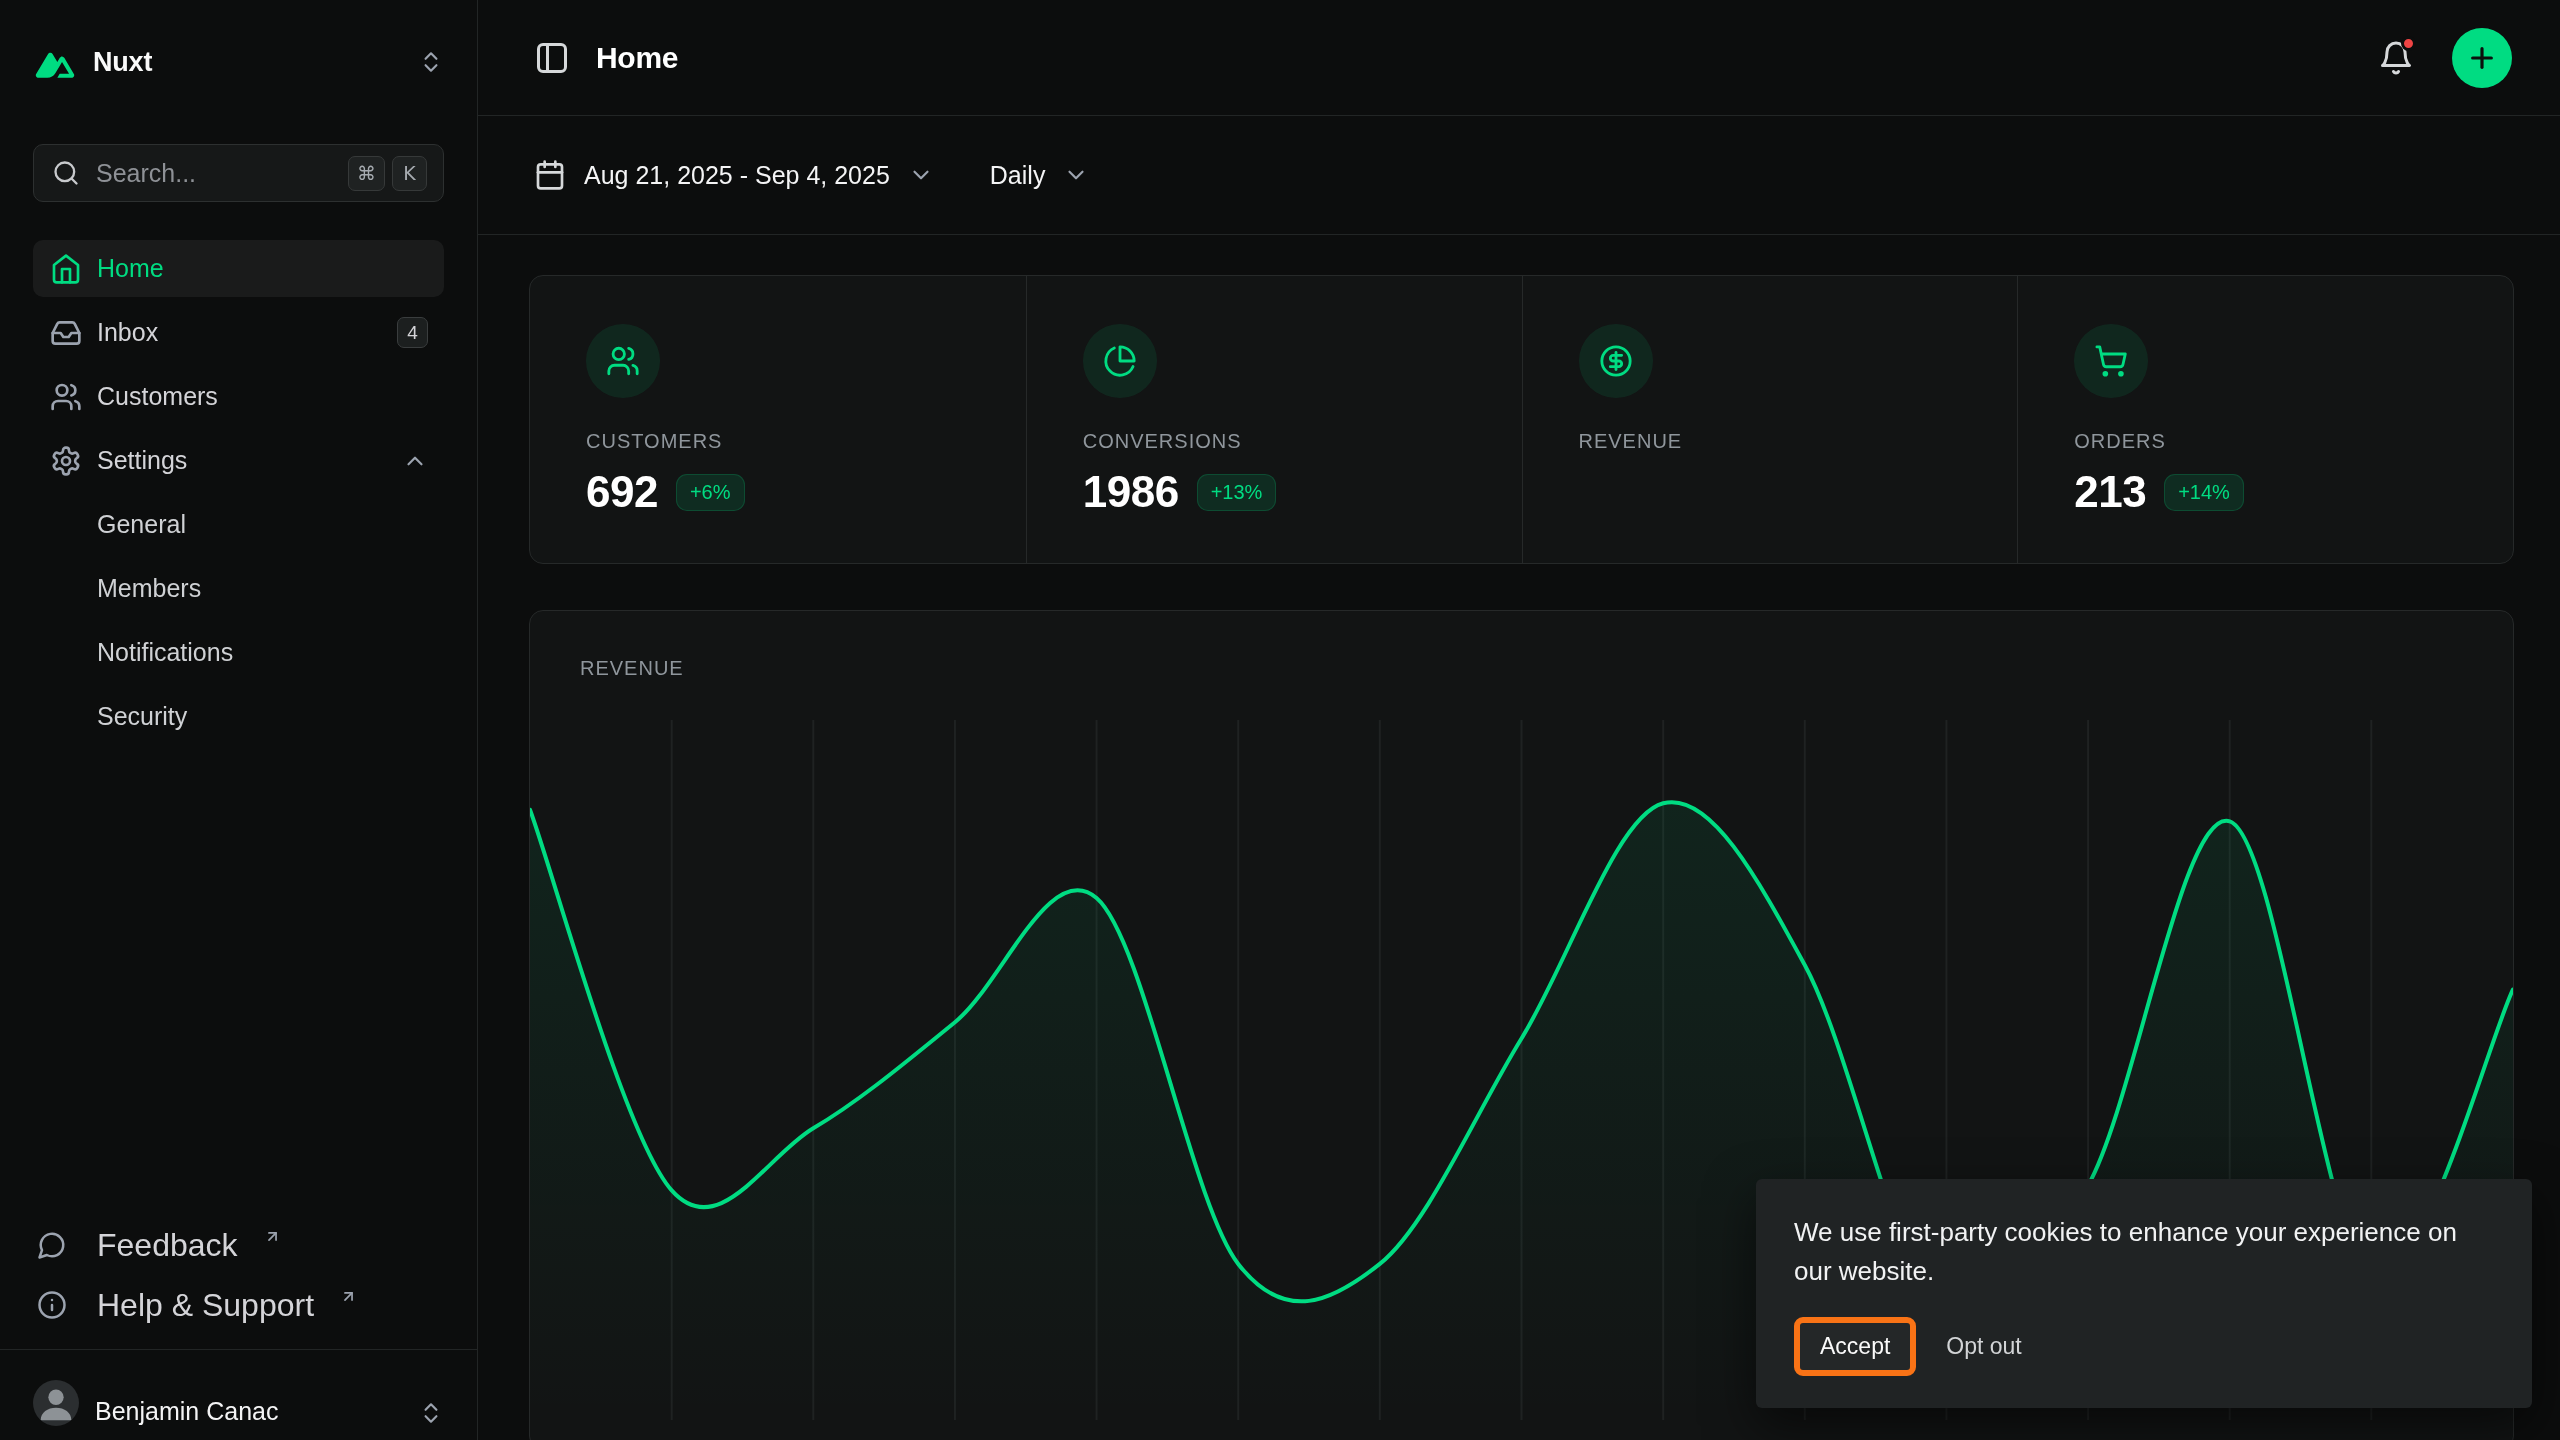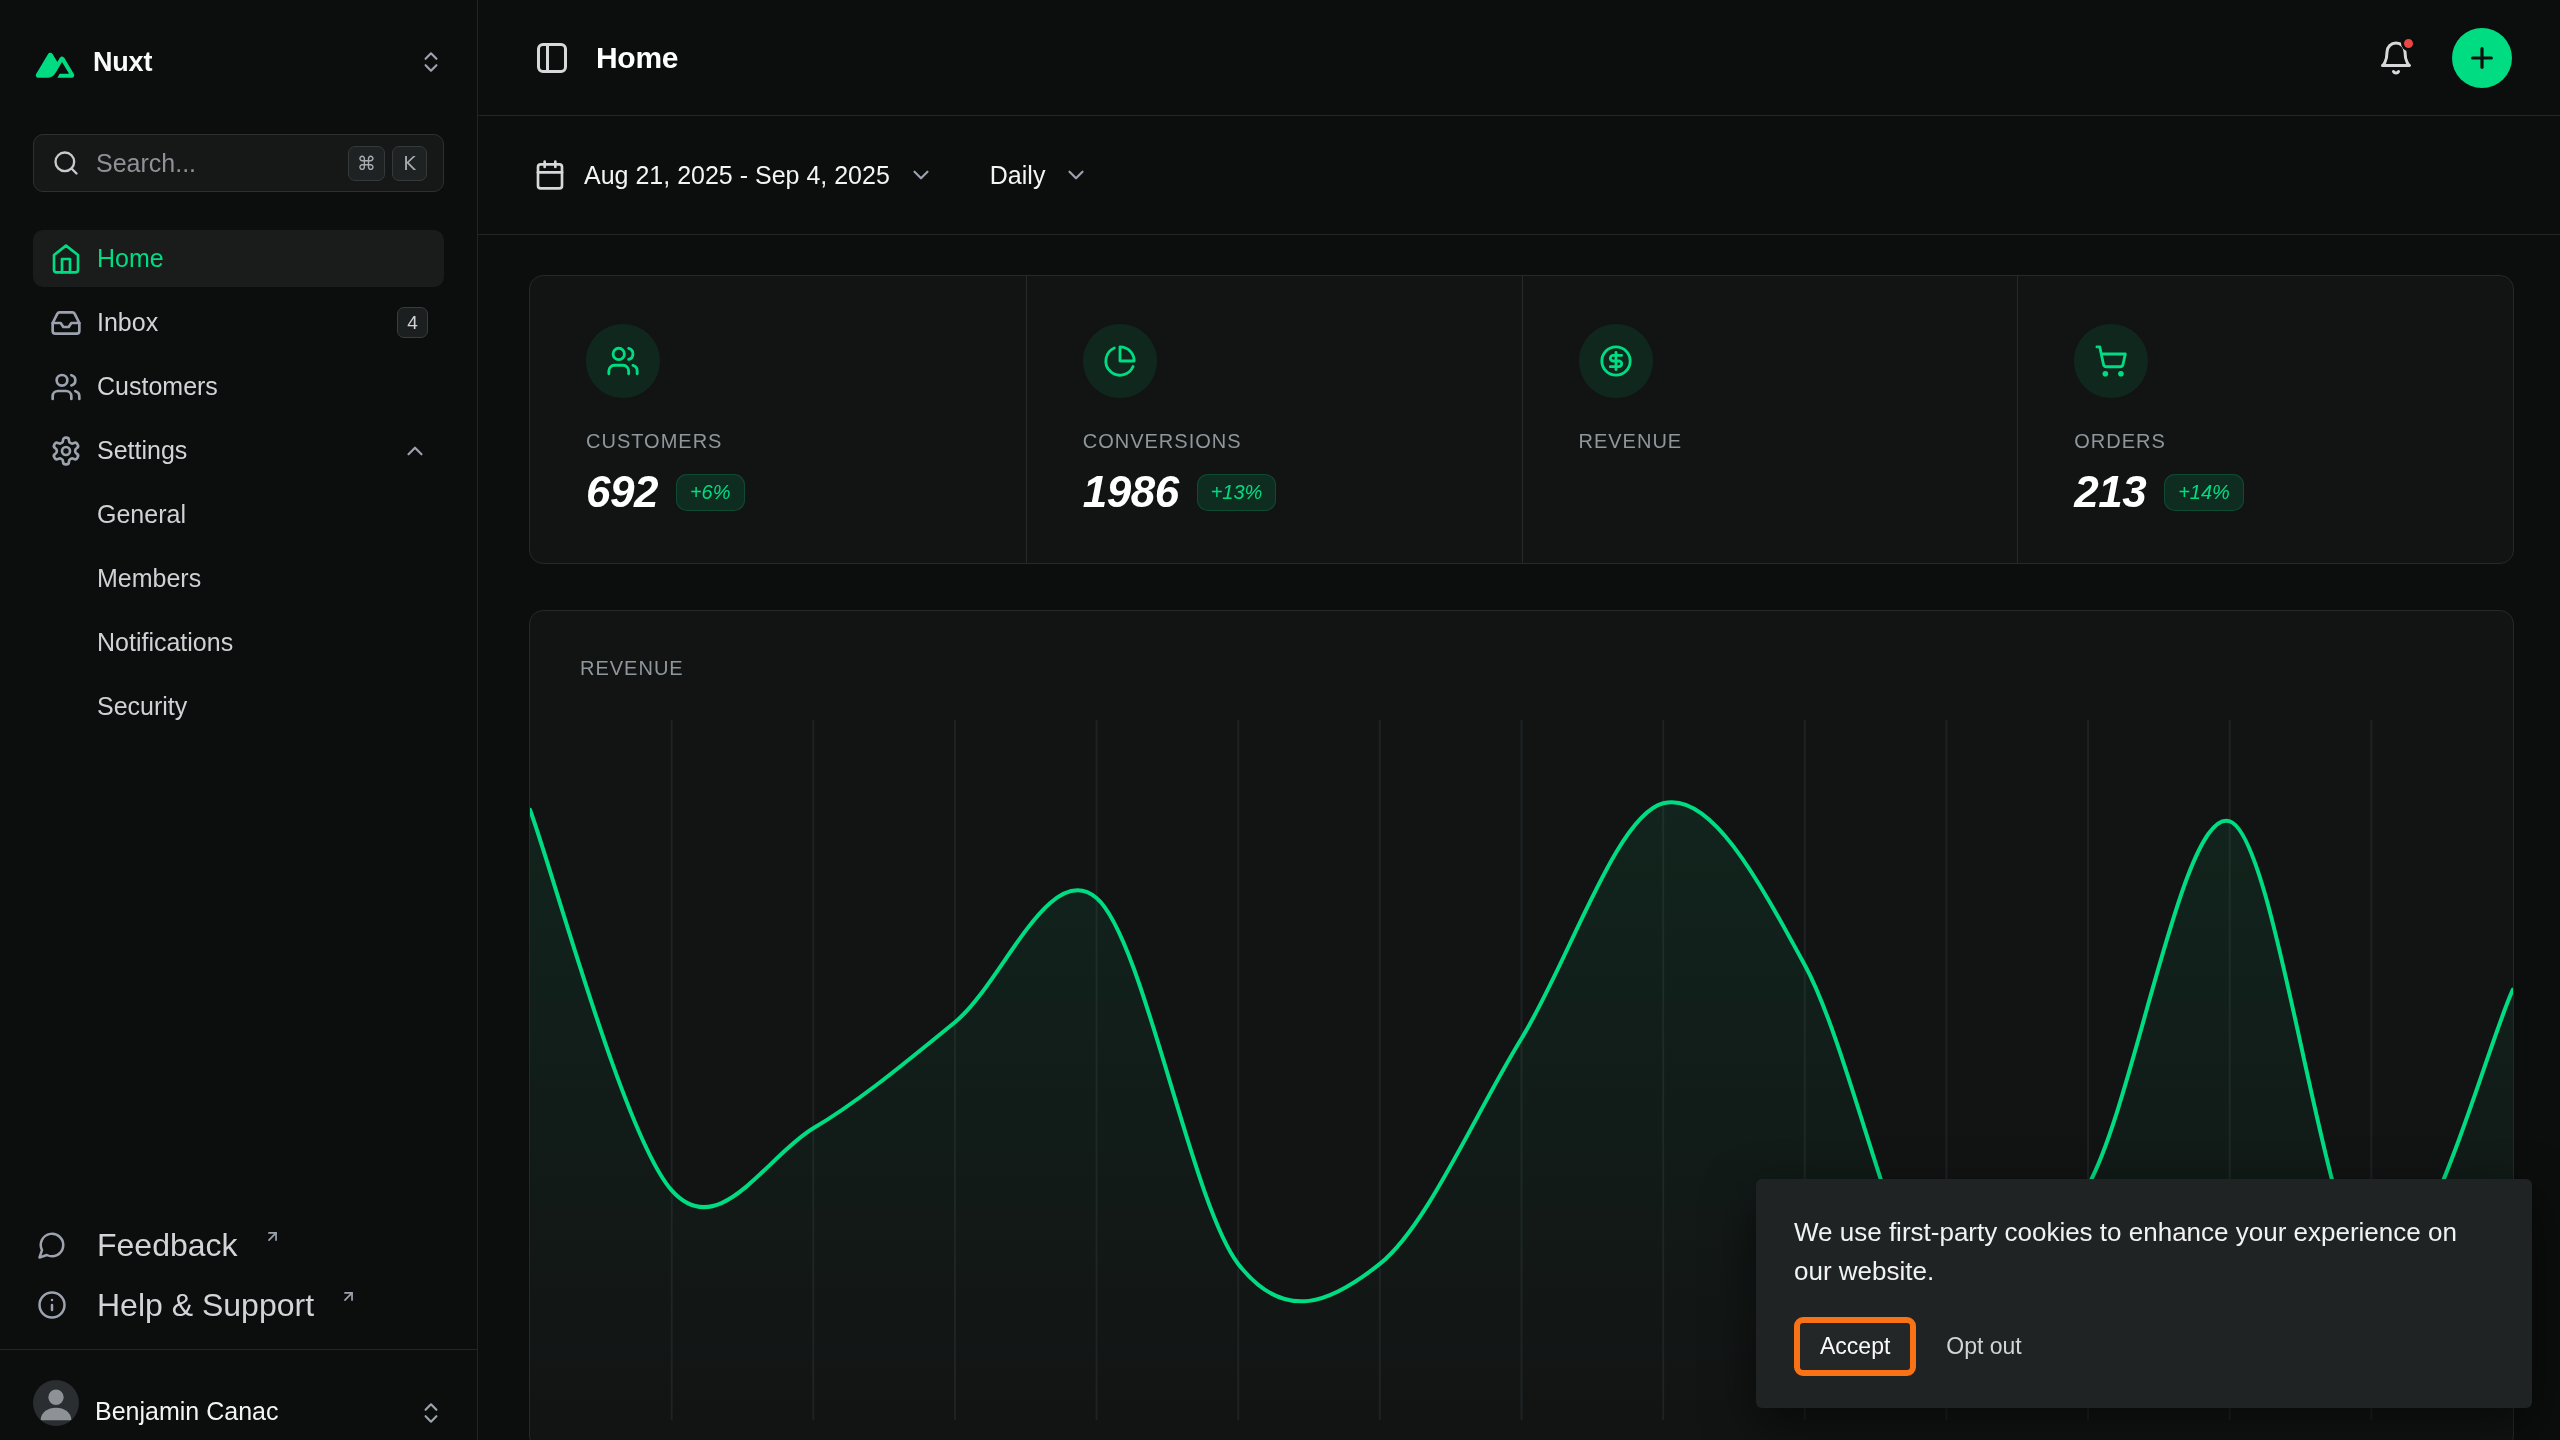--- a/index.html
+++ b/index.html
@@ -17,21 +17,21 @@
     display:flex; flex-direction:column;
     padding:30px 33px 0 33px;
   }
   .brand-row { display:flex; align-items:center; height:64px; }
   .brand { display:flex; align-items:center; gap:16px; background:none; border:none; color:#fafafa; cursor:pointer; }
   .brand-name { font-size:27px; font-weight:700; letter-spacing:-0.2px; }
   .icon-btn { background:none; border:none; color:#9ca3af; cursor:pointer; display:flex; align-items:center; }
   .brand-row .icon-btn { margin-left:auto; }
 
   .search-box {
-    margin-top:40px; height:58px; border-radius:10px;
+    margin-top:50px; height:58px; border-radius:10px;
     background:#161818; border:1px solid #2d3030;
     display:flex; align-items:center; gap:16px; padding:0 16px 0 18px;
     cursor:text;
   }
   .search-box .placeholder { font-size:25px; color:#8e9196; }
   .kbds { margin-left:auto; display:flex; gap:7px; }
   kbd {
     min-width:35px; height:35px; padding:0 8px;
     display:flex; align-items:center; justify-content:center;
     background:#1f2222; border:1px solid #363939; border-radius:7px;
@@ -121,21 +121,21 @@
     overflow:hidden;
   }
   .stat { padding:48px 56px 46px 56px; cursor:pointer; }
   .stat + .stat { border-left:1px solid #262929; }
   .stat-ic {
     width:74px; height:74px; border-radius:50%;
     background:rgba(0,220,130,0.10); color:#00dc82;
     display:flex; align-items:center; justify-content:center;
   }
   .stat-label { margin-top:32px; font-size:20px; font-weight:500; letter-spacing:1px; color:#8f969c; }
-  .stat-value-row { margin-top:14px; display:flex; align-items:center; gap:18px;font-style:italic; }
+  .stat-value-row { margin-top:14px; display:flex; align-items:center; gap:18px; }
   .stat-value { font-size:44px; font-weight:700; color:#fff; letter-spacing:-0.5px; }
   .delta-badge {
     font-size:20px; font-weight:500; color:#00dc82;
     background:rgba(0,220,130,0.12); border:1px solid rgba(0,220,130,0.18);
     border-radius:11px; padding:6px 13px;
   }
 
   .revenue-card {
     margin-top:46px; height:840px;
     background:#121414; border:1px solid #262929; border-radius:14px;

